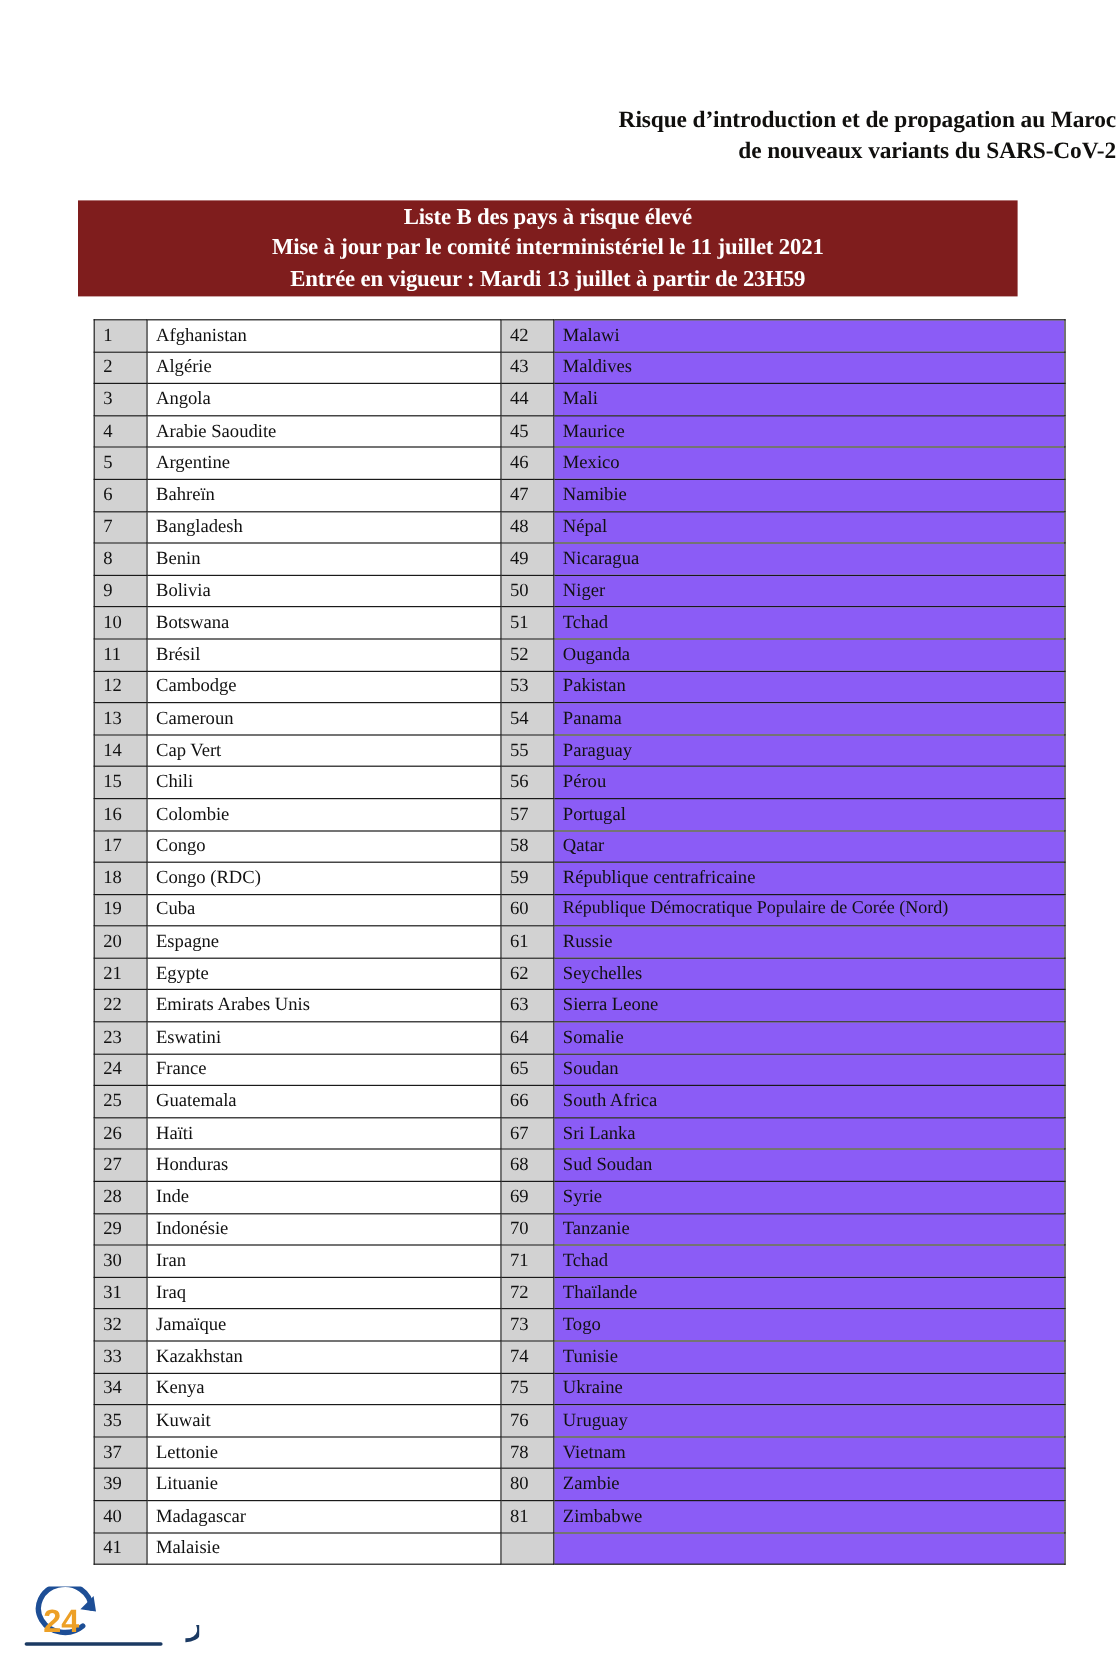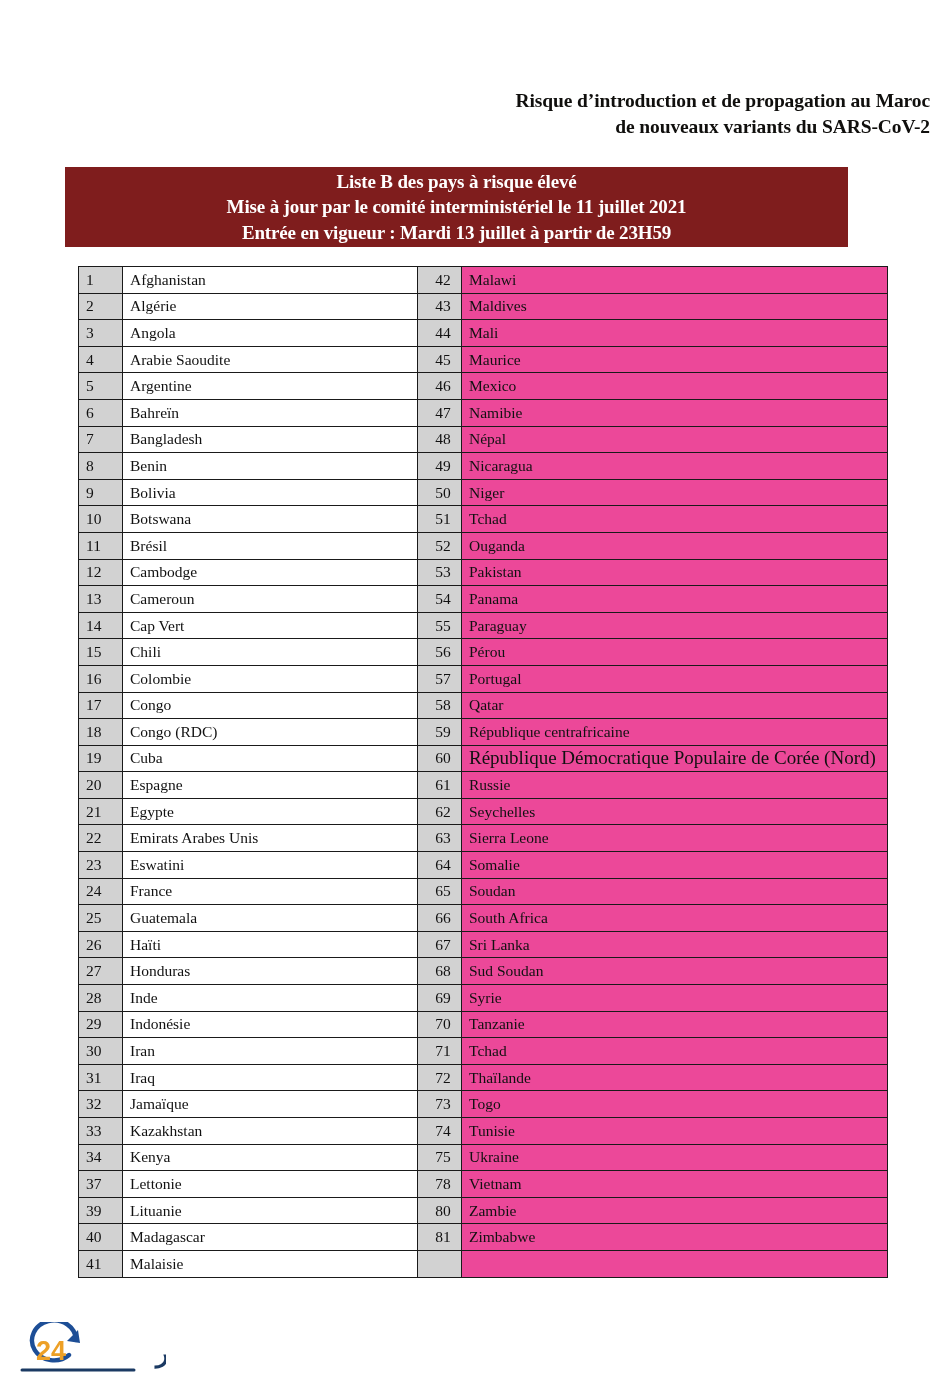--- a/index.html
+++ b/index.html
@@ -79,23 +79,23 @@
     white-space: nowrap;
     overflow: hidden;
     color: #111111;
   }
   .num {
     width: 36px;
     background: #d2d2d2;
     padding-left: 6px;
   }
   .name-l { width: 287px; background: #ffffff; margin-top: 44px; }
-  .num-r  { width: 36px; background: #d2d2d2; padding-left: 6px; text-align: center; }
-  .name-r { width: 418px; background: #ec4899; }
-  .name-r.long { font-size: 19px; }
+  .num-r  { width: 36px; background: #d2d2d2; padding-left: 6px; }
+  .name-r { width: 418px; background: #8b5cf6; }
+  .name-r.long { font-size: 15px; }
   td.empty { color: transparent; }
 
   
   .logo {
     position: absolute;
     left: 6px;
     top: 1322px;
     width: 160px;
     height: 58px;
   }
@@ -314,20 +314,26 @@
         <td class="num-r">74</td>
         <td class="name-r">Tunisie</td>
       </tr>
       <tr>
         <td class="num">34</td>
         <td class="name-l">Kenya</td>
         <td class="num-r">75</td>
         <td class="name-r">Ukraine</td>
       </tr>
       <tr>
+        <td class="num">35</td>
+        <td class="name-l">Kuwait</td>
+        <td class="num-r">76</td>
+        <td class="name-r">Uruguay</td>
+      </tr>
+      <tr>
         <td class="num">37</td>
         <td class="name-l">Lettonie</td>
         <td class="num-r">78</td>
         <td class="name-r">Vietnam</td>
       </tr>
       <tr>
         <td class="num">39</td>
         <td class="name-l">Lituanie</td>
         <td class="num-r">80</td>
         <td class="name-r">Zambie</td>

